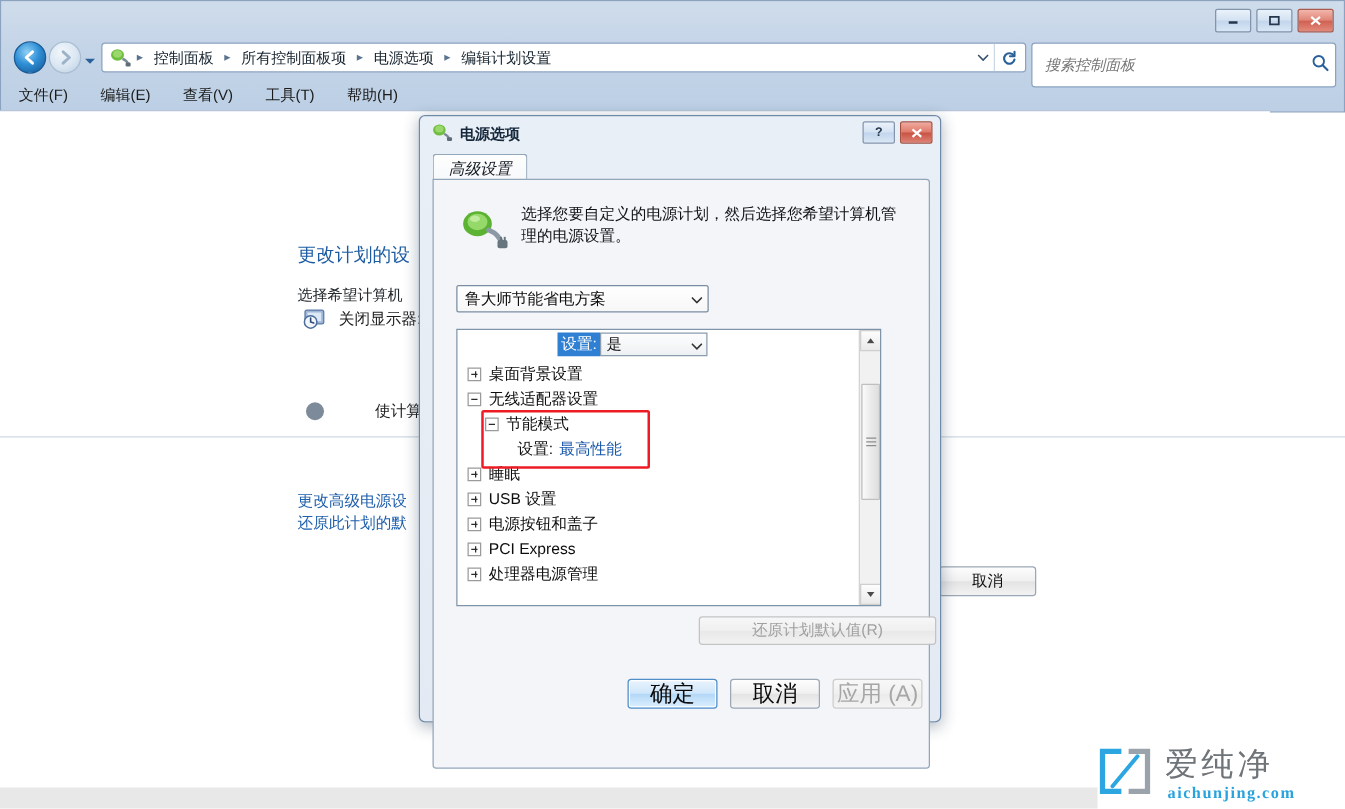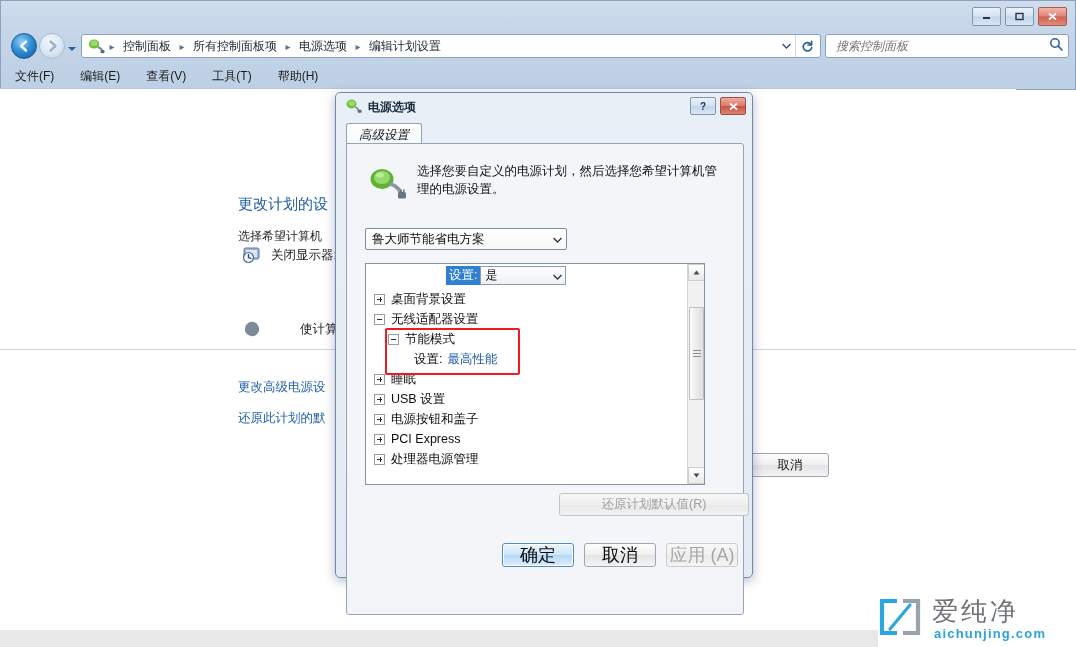--- a/index.html
+++ b/index.html
@@ -67,21 +67,21 @@
   .pcicon{
     width:18px;height:16px;margin:0 1px 0 2px;flex:0 0 18px;position:relative;
   }
   .addr-right{display:flex;align-items:center;gap:0;padding-right:2px;}
   .addr-drop{width:18px;height:22px;display:flex;align-items:center;justify-content:center;}
   .addr-refresh{
     width:22px;height:22px;display:flex;align-items:center;justify-content:center;
     border-left:1px solid #ccd9e6;color:#2a6099;
   }
   .searchbox{
-    position:absolute;left:824px;top:3px;width:244px;height:24px;
+    position:absolute;left:824px;top:3px;width:244px;height:36px;
     background:#ffffff;border:1px solid #8ba3c0;border-radius:3px;
     box-sizing:border-box;display:flex;align-items:center;padding:0 4px 0 8px;
   }
   .searchbox input{
     border:0;outline:0;flex:1;font-size:12px;font-style:italic;color:#7b7b7b;
     font-family:"Liberation Sans","DejaVu Sans",sans-serif;background:transparent;
   }
   .menubar{
     position:absolute;left:0;top:64px;width:100%;height:22px;
     display:flex;align-items:center;padding-left:14px;
@@ -271,21 +271,21 @@
 
   
   #wm{position:absolute;left:878px;top:594px;width:190px;height:48px;}
   .wm-mark{position:absolute;left:0;top:2px;width:44px;height:42px;}
   .wm-cn{
     position:absolute;left:54px;top:0px;font-size:26px;color:#6f7479;
     letter-spacing:3px;white-space:nowrap;font-family:"DejaVu Sans",sans-serif;
   }
   .wm-en{
     position:absolute;left:56px;top:32px;font-size:13px;color:#29a3dc;
-    letter-spacing:1.2px;white-space:nowrap;font-weight:bold;
+    letter-spacing:1.2px;white-space:nowrap;font-weight:bold;font-family:Liberation Serif, serif;
   }
   .desk-edge{
     position:absolute;left:0;top:630px;width:878px;height:17px;background:#e8e8e8;
   }
 </style>
 </head>
 <body>
 
 <div id="explorer">
 
@@ -401,21 +401,21 @@
     <div class="opt-row" style="top:230px;gap:38px;">
       <span class="opt-ico">
         <svg width="20" height="20" viewBox="0 0 20 20">
           <circle cx="10" cy="10" r="7.2" fill="#7d8a99"></circle>
           <path d="M10 2.8 A7.2 7.2 0 0 1 10 17.2 A7.2 7.2 0 0 0 10 2.8" fill="#cfd8e2"></path>
         </svg>
       </span>
       <span class="opt-label">使计算机进</span>
     </div>
 
-    <a class="bg-link" style="top:290px;">更改高级电源设</a>
+    <a class="bg-link" style="top:304px;">更改高级电源设</a>
     <a class="bg-link" style="top:321px;">还原此计划的默</a>
 
     <div class="hr-line" style="top:260px;"></div>
 
     <div class="bg-cancel">取消</div>
   </div>
 </div>
 
 <div id="dlg">
 

